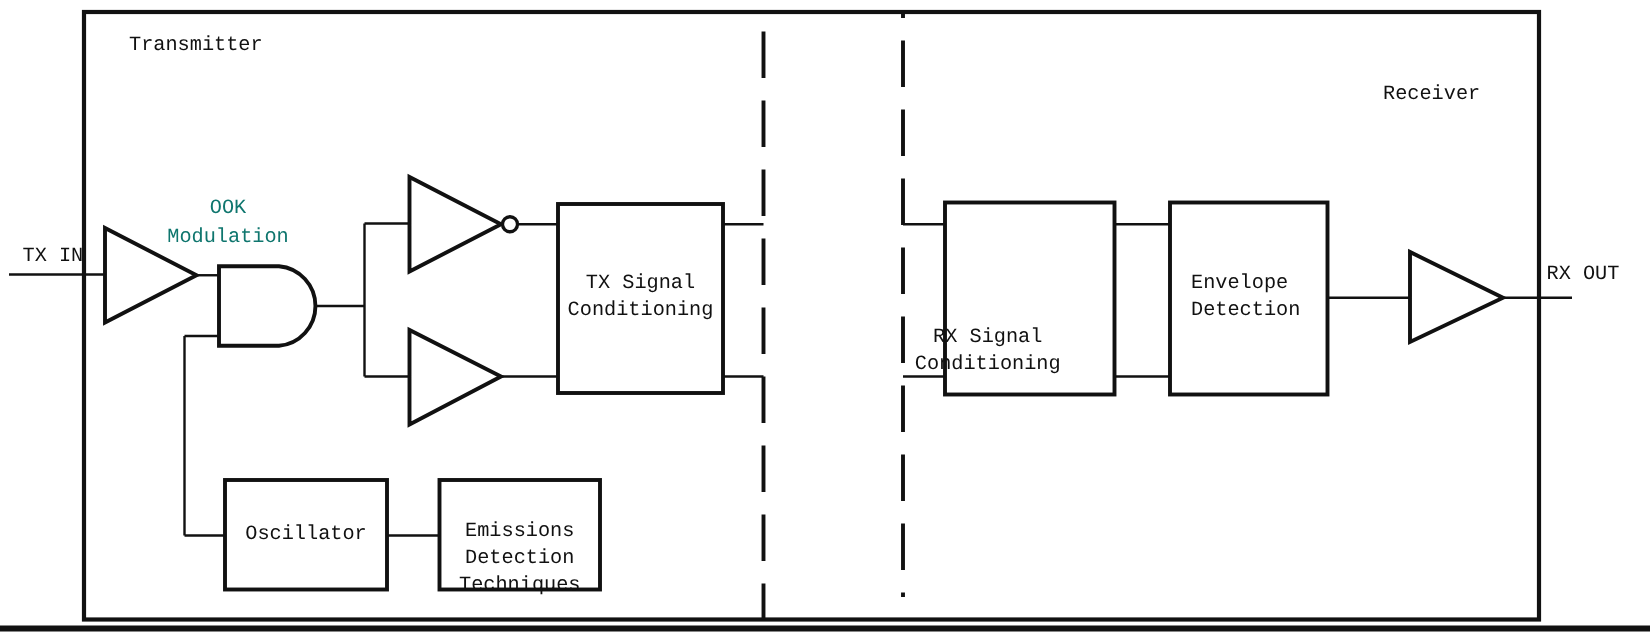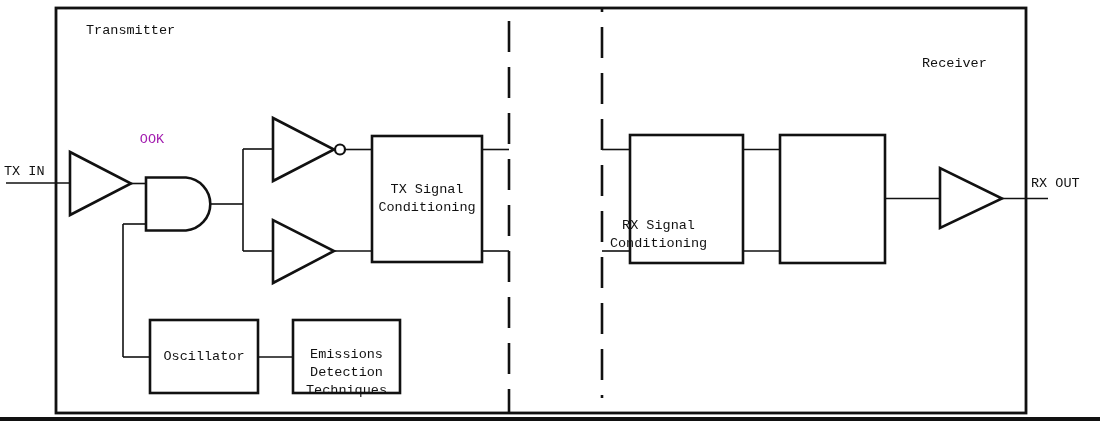--- a/index.html
+++ b/index.html
@@ -29,21 +29,21 @@
     text-align:center;
     font-size:13.5px;
     line-height:18px;
     color:#111;
   }
   .barrier-lbl{
     position:absolute;
     text-align:center;
     font-size:13.5px;
     line-height:16.5px;
-    color:#a21caf;
+    color:#0f766e;
   }
   .sub{font-size:10px;vertical-align:-3px;}
   .bottom-rule{
     position:absolute;
     left:0;top:417px;width:1100px;height:3.5px;
     background:#111;
   }
 </style>
 </head>
 <body>
@@ -90,38 +90,43 @@
     <rect x="372" y="136" width="110" height="126" fill="#fff" stroke="#111" stroke-width="2.6"></rect>
     <rect x="630" y="135" width="113" height="128" fill="#fff" stroke="#111" stroke-width="2.6"></rect>
     <rect x="780" y="135" width="105" height="128" fill="#fff" stroke="#111" stroke-width="2.6"></rect>
     <rect x="150" y="320" width="108" height="73" fill="#fff" stroke="#111" stroke-width="2.6"></rect>
     <rect x="293" y="320" width="107" height="73" fill="#fff" stroke="#111" stroke-width="2.6"></rect>
   </svg>
 
   <div class="lbl" style="left:86px;top:22px;">Transmitter</div>
   <div class="lbl" style="left:922px;top:22px;margin-top:33px;">Receiver</div>
 
-  <div class="lbl" style="left:4px;top:163px;">TX IN</div>
+  <div class="lbl" style="left:15px;top:163px;">TX IN</div>
   <div class="lbl" style="left:1031px;top:175px;">RX OUT</div>
 
   <div class="barrier-lbl" style="left:102px;top:130px;width:100px;line-height:19px;">
     <div>OOK</div>
+    <div>Modulation</div>
   </div>
 
   <div class="center-lbl" style="left:372px;top:136px;width:110px;height:126px;">
     <div>TX Signal</div>
     <div>Conditioning</div>
   </div>
 
 
   <div class="center-lbl" style="left:602px;top:135px;width:113px;height:128px;margin-top:36px;">
     <div>RX Signal</div>
     <div>Conditioning</div>
   </div>
 
+  <div class="center-lbl" style="left:780px;top:135px;width:105px;height:128px;align-items:flex-start;padding-left:14px;box-sizing:border-box;text-align:left;">
+    <div>Envelope</div>
+    <div>Detection</div>
+  </div>
 
   <div class="center-lbl" style="left:150px;top:320px;width:108px;height:73px;text-align:right;">
     <div>Oscillator</div>
   </div>
 
   <div class="center-lbl" style="left:293px;top:336px;width:107px;height:73px;line-height:18px;">
     <div>Emissions</div>
     <div>Detection</div>
     <div>Techniques</div>
   </div>

